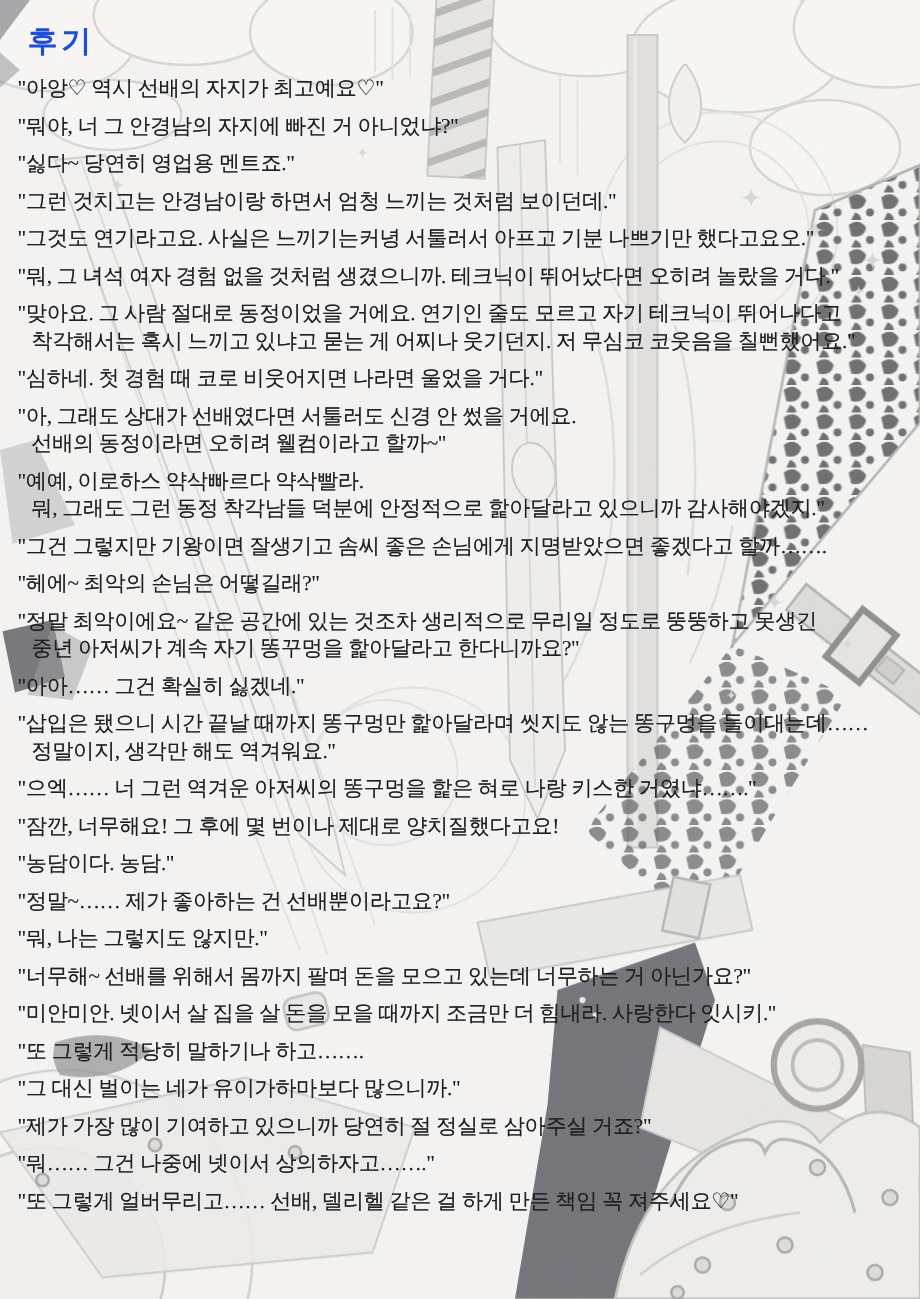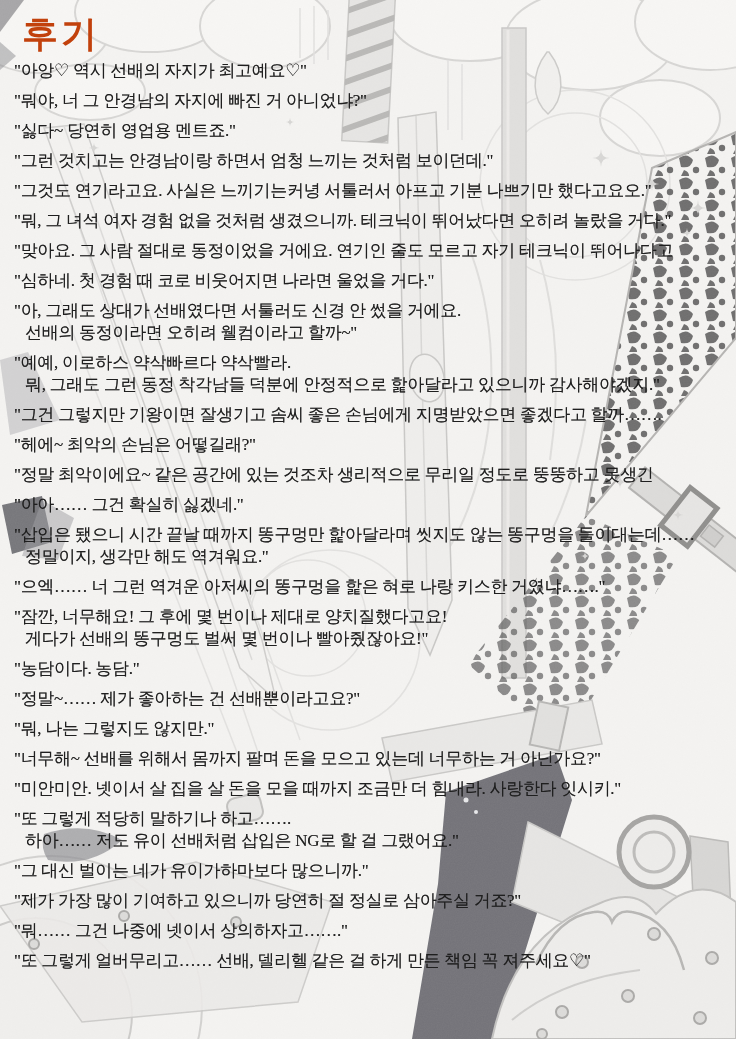--- a/index.html
+++ b/index.html
@@ -4,22 +4,22 @@
 <style>
   html,body{margin:0;padding:0;}
   body{
     width:736px;height:1039px;overflow:hidden;position:relative;
     background:#f4f3f1;color:#1f1f1f;
     font-family:"Liberation Serif","DejaVu Serif",serif;
   }
   .bg{position:absolute;left:0;top:0;z-index:0;}
   .content{position:absolute;left:14px;top:16px;right:4px;z-index:1;}
   .title{
-    font-size:36px;font-weight:bold;line-height:36px;letter-spacing:3px;
-    margin:0 0 8px 8px;color:#c2410c;
+    font-size:24px;font-weight:bold;line-height:36px;letter-spacing:3px;
+    margin:0 0 8px 8px;color:#1d4ed8;
   }
   .dialogue{display:block;}
   .para{margin:0 0 8px 0;}
   .dline{
     font-size:17px;line-height:22px;white-space:nowrap;
     letter-spacing:-0.3px;color:#1f1f1f;
     text-shadow:0 0 0.5px rgba(31,31,31,0.55);
   }
   .dline.cont{padding-left:11px;}
 </style>
@@ -207,73 +207,73 @@
         <div class="dline">"그런 것치고는 안경남이랑 하면서 엄청 느끼는 것처럼 보이던데."</div>
       </div>
       <div class="para">
         <div class="dline">"그것도 연기라고요. 사실은 느끼기는커녕 서툴러서 아프고 기분 나쁘기만 했다고요오."</div>
       </div>
       <div class="para">
         <div class="dline">"뭐, 그 녀석 여자 경험 없을 것처럼 생겼으니까. 테크닉이 뛰어났다면 오히려 놀랐을 거다."</div>
       </div>
       <div class="para">
         <div class="dline">"맞아요. 그 사람 절대로 동정이었을 거에요. 연기인 줄도 모르고 자기 테크닉이 뛰어나다고</div>
+        <div class="dline cont">착각해서는 혹시 느끼고 있냐고 묻는 게 어찌나 웃기던지. 저 무심코 코웃음을 칠뻔했어요."</div>
       </div>
       <div class="para">
         <div class="dline">"심하네. 첫 경험 때 코로 비웃어지면 나라면 울었을 거다."</div>
       </div>
       <div class="para">
         <div class="dline">"아, 그래도 상대가 선배였다면 서툴러도 신경 안 썼을 거에요.</div>
         <div class="dline cont">선배의 동정이라면 오히려 웰컴이라고 할까~"</div>
       </div>
       <div class="para">
         <div class="dline">"예예, 이로하스 약삭빠르다 약삭빨라.</div>
         <div class="dline cont">뭐, 그래도 그런 동정 착각남들 덕분에 안정적으로 핥아달라고 있으니까 감사해야겠지."</div>
       </div>
       <div class="para">
         <div class="dline">"그건 그렇지만 기왕이면 잘생기고 솜씨 좋은 손님에게 지명받았으면 좋겠다고 할까…….</div>
       </div>
       <div class="para">
         <div class="dline">"헤에~ 최악의 손님은 어떻길래?"</div>
       </div>
       <div class="para">
         <div class="dline">"정말 최악이에요~ 같은 공간에 있는 것조차 생리적으로 무리일 정도로 뚱뚱하고 못생긴</div>
+        <div class="dline cont">중년 아저씨가 계속 자기 똥꾸멍을 핥아달라고 한다니까요?"</div>
       </div>
       <div class="para">
         <div class="dline">"아아…… 그건 확실히 싫겠네."</div>
       </div>
       <div class="para">
         <div class="dline">"삽입은 됐으니 시간 끝날 때까지 똥구멍만 핥아달라며 씻지도 않는 똥구멍을 들이대는데……</div>
         <div class="dline cont">정말이지, 생각만 해도 역겨워요."</div>
       </div>
       <div class="para">
         <div class="dline">"으엑…… 너 그런 역겨운 아저씨의 똥구멍을 핥은 혀로 나랑 키스한 거였냐……."</div>
       </div>
       <div class="para">
         <div class="dline">"잠깐, 너무해요! 그 후에 몇 번이나 제대로 양치질했다고요!</div>
-        <div class="dline cont">게다가 선배의 똥구멍도 벌써 몇 번이나 빨아줬잖아요!"</div>
       </div>
       <div class="para">
         <div class="dline">"농담이다. 농담."</div>
       </div>
       <div class="para">
         <div class="dline">"정말~…… 제가 좋아하는 건 선배뿐이라고요?"</div>
       </div>
       <div class="para">
         <div class="dline">"뭐, 나는 그렇지도 않지만."</div>
       </div>
       <div class="para">
         <div class="dline">"너무해~ 선배를 위해서 몸까지 팔며 돈을 모으고 있는데 너무하는 거 아닌가요?"</div>
       </div>
       <div class="para">
         <div class="dline">"미안미안. 넷이서 살 집을 살 돈을 모을 때까지 조금만 더 힘내라. 사랑한다 잇시키."</div>
       </div>
       <div class="para">
         <div class="dline">"또 그렇게 적당히 말하기나 하고…….</div>
-        <div class="dline cont">하아…… 저도 유이 선배처럼 삽입은 NG로 할 걸 그랬어요."</div>
       </div>
       <div class="para">
         <div class="dline">"그 대신 벌이는 네가 유이가하마보다 많으니까."</div>
       </div>
       <div class="para">
         <div class="dline">"제가 가장 많이 기여하고 있으니까 당연히 절 정실로 삼아주실 거죠?"</div>
       </div>
       <div class="para">
         <div class="dline">"뭐…… 그건 나중에 넷이서 상의하자고……."</div>
       </div>

